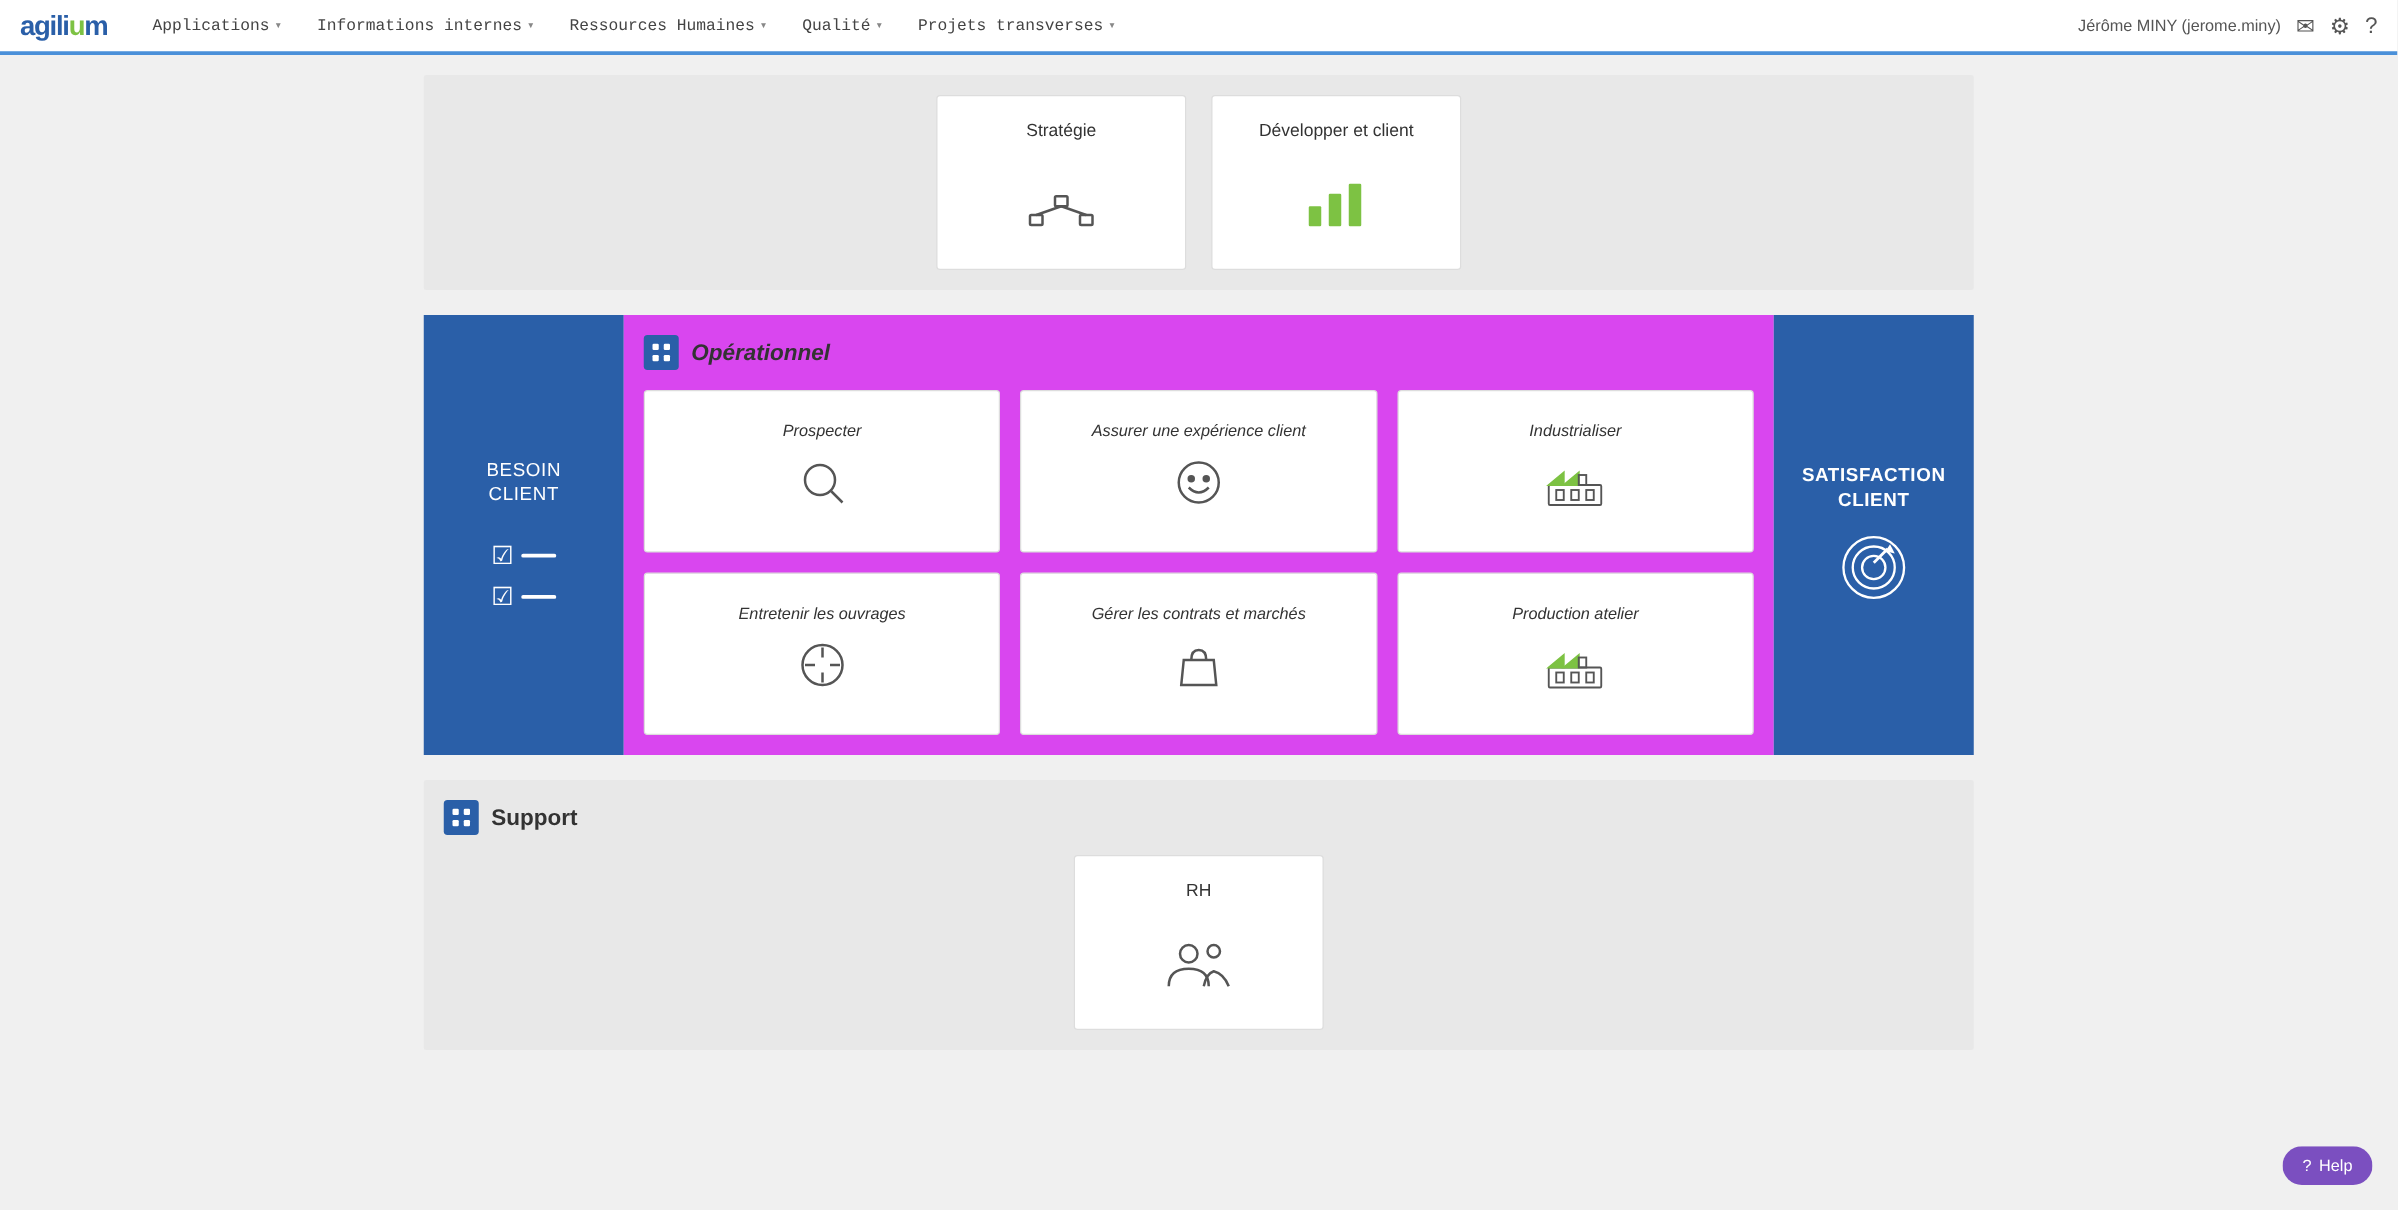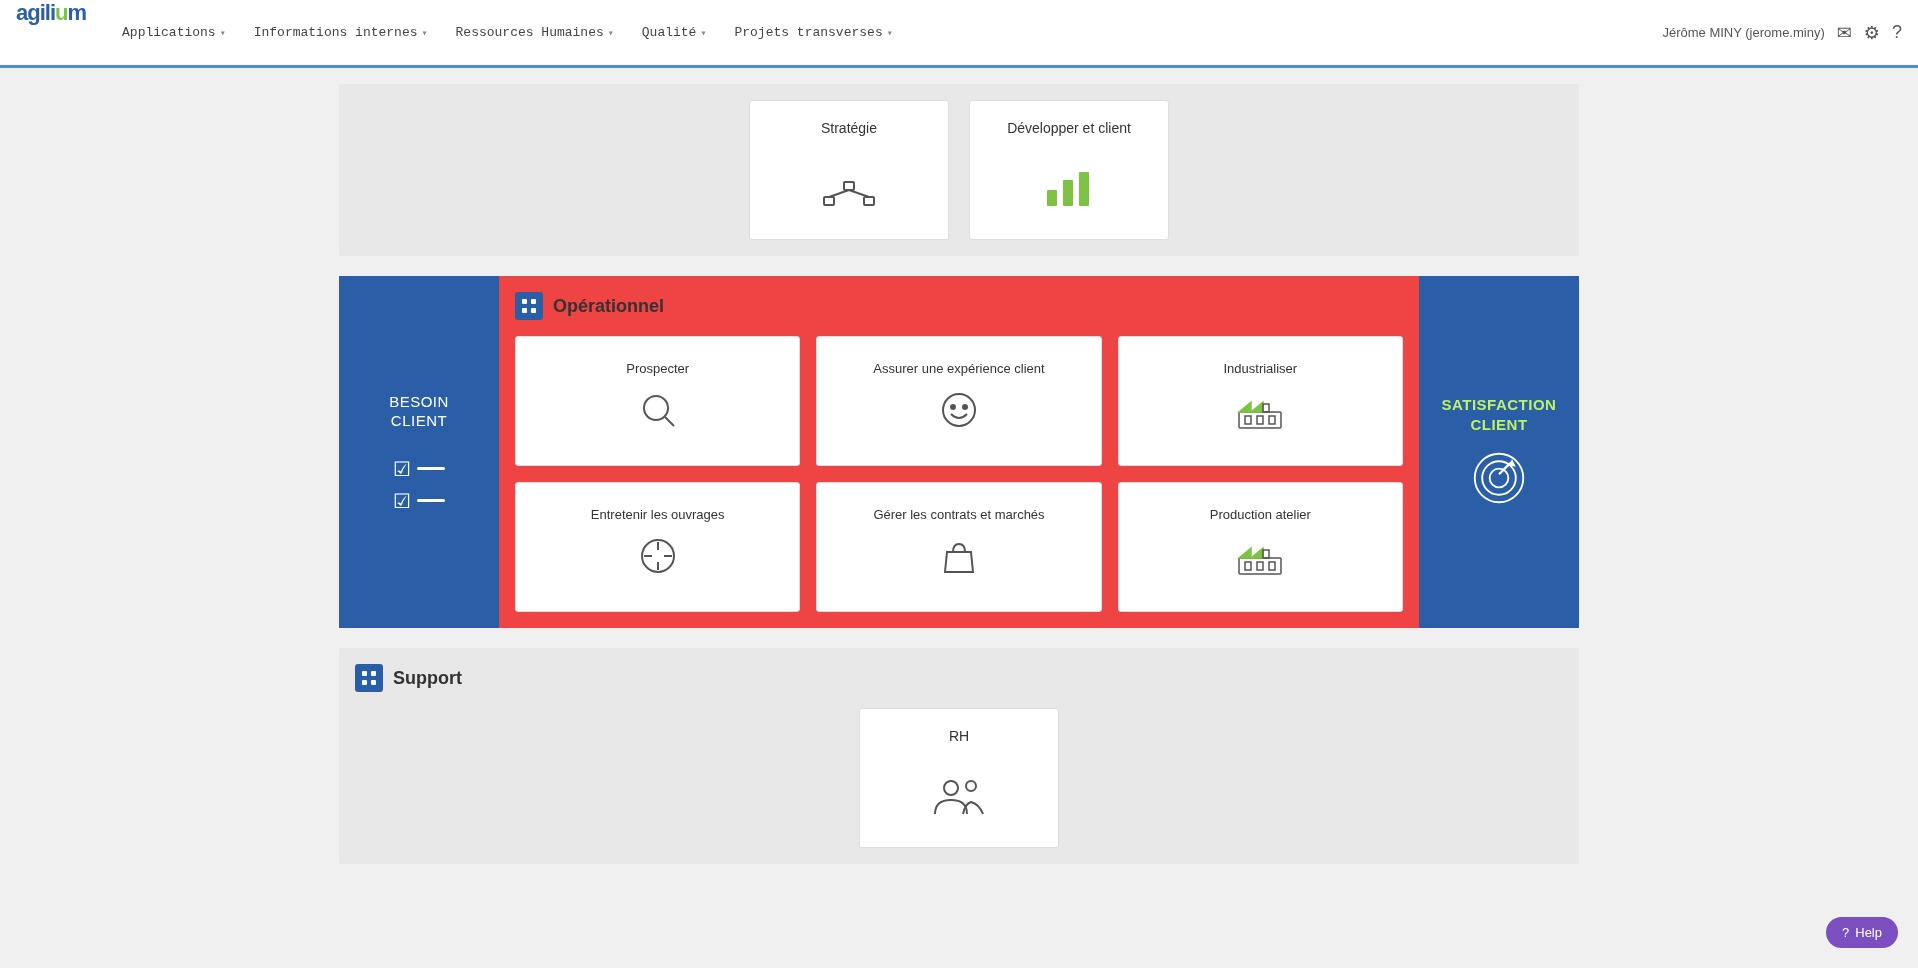--- a/index.html
+++ b/index.html
@@ -3,22 +3,23 @@
   <meta charset="utf-8">
   <style>
     * { box-sizing: border-box; margin: 0; padding: 0; }
     body { font-family: Arial, Helvetica, sans-serif; background: #f0f0f0; font-size: 14px; color: #333; }
 
     
     .navbar {
       background: #fff;
       border-bottom: 3px solid #4a90d9;
       display: flex;
+      align-items: center;
       padding: 0 16px;
-      height: 68px;
+      height: 44px;
       position: relative;
     }
     .navbar-logo {
       margin-right: 24px;
     }
     .navbar-logo .logo-text {
       font-size: 22px;
       font-weight: bold;
       color: #2a5fa8;
       letter-spacing: -1px;
@@ -145,33 +146,34 @@
     }
     .side-panel .panel-title {
       font-size: 15px;
       font-weight: normal;
       letter-spacing: 0.5px;
       margin-bottom: 16px;
       line-height: 1.3;
     }
     .operationnel-main {
       flex: 1;
-      background: #ef4444;
+      background: #d946ef;
       padding: 16px;
+      font-style: italic;
     }
     .right-panel {
       width: 160px;
       min-width: 160px;
       background: #2a5fa8;
       display: flex;
       flex-direction: column;
       align-items: center;
       justify-content: center;
       padding: 20px;
-      color: #bef264;
+      color: #ffffff;
       text-align: center;
     }
     .right-panel .panel-title {
       font-size: 15px;
       font-weight: bold;
       letter-spacing: 0.5px;
       margin-bottom: 16px;
       line-height: 1.3;
     }
 

